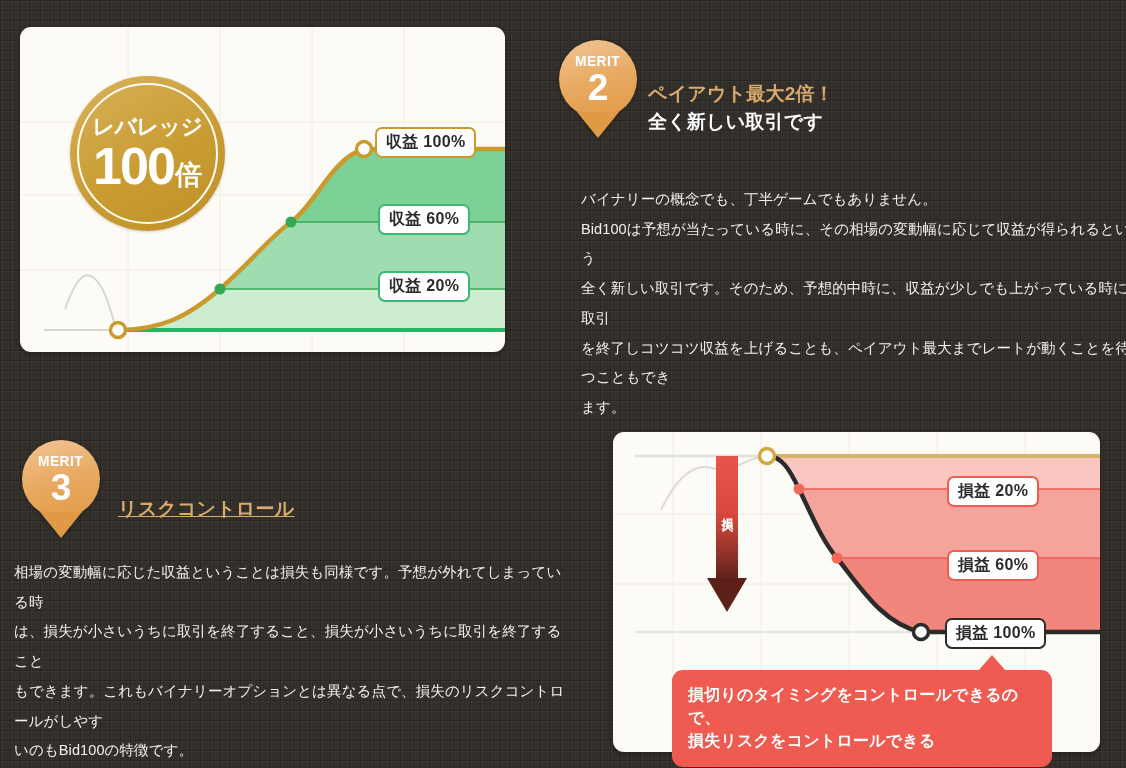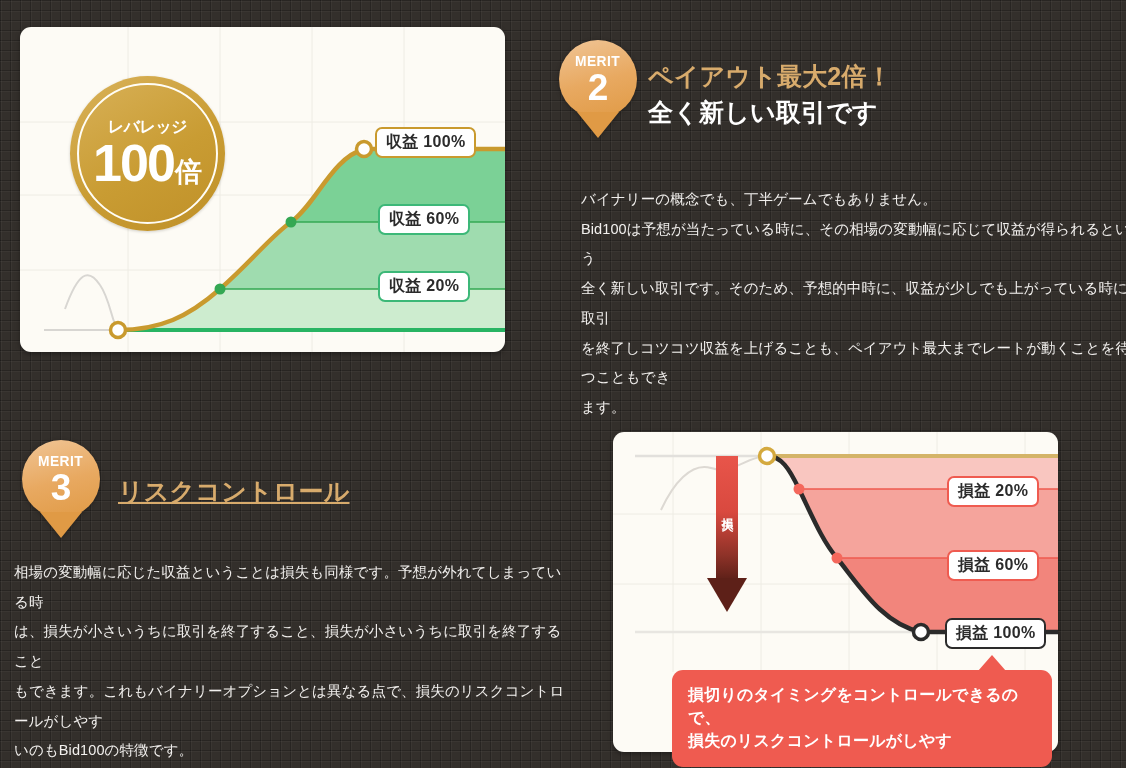--- a/index.html
+++ b/index.html
@@ -24,21 +24,21 @@
 
   
   .card {
     position: absolute;
     background: #fdfbf5;
     border-radius: 11px;
     box-shadow: 0 2px 5px rgba(0,0,0,0.35);
     overflow: hidden;
   }
   #card-profit { left: 20px; top: 27px; width: 485px; height: 325px; }
-  #card-loss   { left: 613px; top: 432px; width: 445px; height: 320px; }
+  #card-loss   { left: 613px; top: 432px; width: 487px; height: 320px; }
 
   
   .chart-svg { position: absolute; left: 0; top: 0; }
 
   
   #leverage-badge {
     position: absolute;
     left: 50px; top: 49px;
     width: 155px; height: 155px;
     border-radius: 50%;
@@ -51,21 +51,21 @@
     color: #fff;
   }
   #leverage-badge::after {
     content: "";
     position: absolute;
     left: 7px; top: 7px; right: 7px; bottom: 7px;
     border: 2.5px solid #fffdf6;
     border-radius: 50%;
   }
   .lev-top {
-    font-size: 16px; font-weight: bold; letter-spacing: -0.5px;
+    font-size: 22px; font-weight: bold; letter-spacing: -0.5px;
     line-height: 1; position: relative; z-index: 2;
     margin-bottom: 2px;
   }
   .lev-bottom {
     position: relative; z-index: 2;
     line-height: 1;
     display: flex; align-items: baseline;
   }
   .lev-num { font-size: 52px; font-weight: bold; letter-spacing: -2px; }
   .lev-unit { font-size: 27px; font-weight: bold; margin-left: 1px; }
@@ -113,24 +113,25 @@
     font-size: 15px; font-weight: bold;
     letter-spacing: 0.5px; line-height: 1;
     margin-bottom: 1px;
     transform: scaleX(0.92);
   }
   .merit-num { font-size: 37px; font-weight: bold; line-height: 1; }
 
   
   .merit-head {
     position: absolute;
-    font-size: 25px;
+    font-size: 19px;
     font-weight: bold;
     line-height: 1.45;
     letter-spacing: 0.2px;
+    margin-top: 22px;
   }
   .hl-gold  { color: #d8ab6c; display: block; }
   .hl-white { color: #ffffff; display: block; }
 
   
   .body-text {
     position: absolute;
     color: #f2f0ee;
     font-size: 14.5px;
     line-height: 2.05;
@@ -333,16 +334,16 @@
   </div>
 
   <div id="loss-arrow">
     <div class="shaft"></div>
     <div class="head"></div>
     <span class="arrow-label">損失</span>
   </div>
 
   <div id="loss-callout">
     <span class="cl">損切りのタイミングをコントロールできるので、</span>
-    <span class="cl">損失のリスクコントロールがしやす</span>
+    <span class="cl">損失リスクをコントロールできる</span>
   </div>
 
 </div>
 
 </body></html>

